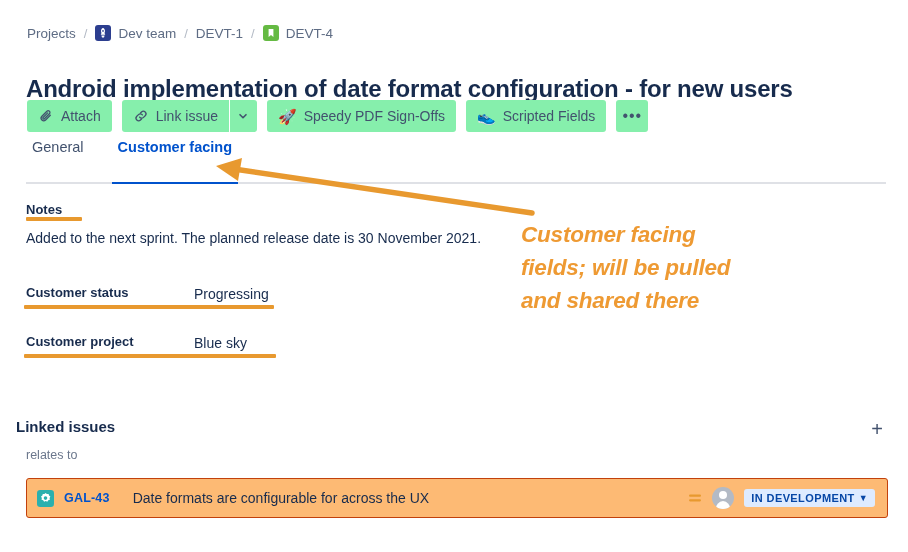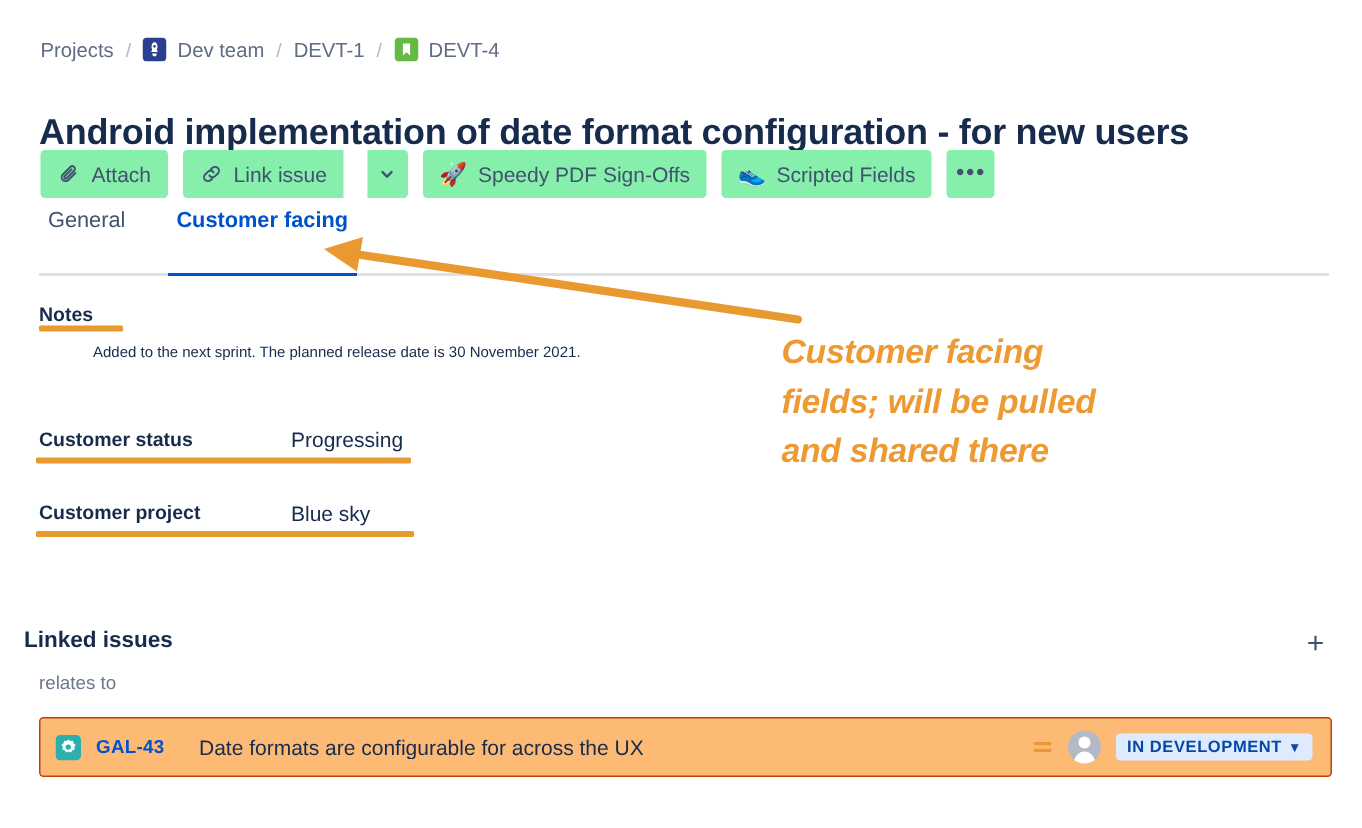--- a/index.html
+++ b/index.html
@@ -40,21 +40,21 @@
   .tbtn {
     display:flex; align-items:center; gap:7px;
     height:32px; padding:0 11px;
     background:#86efac; border:none; border-radius:3px;
     font-family:"Liberation Sans", sans-serif;
     font-size:14px; font-weight:500; color:#42526E;
     cursor:pointer; white-space:nowrap;
   }
   .tbtn .ico { display:flex; align-items:center; justify-content:center; width:16px; height:16px; }
   .tbtn .emo { font-size:15px; line-height:1; }
-  .split { display:flex; align-items:center; gap:16px; }
+  .split { display:flex; align-items:center; gap:1px; }
   .split .tbtn:first-child { border-top-right-radius:0; border-bottom-right-radius:0; }
   .caret-btn {
     width:27px; padding:0; justify-content:center;
     border-top-left-radius:0; border-bottom-left-radius:0;
   }
   .more-btn { width:32px; padding:0; justify-content:center; letter-spacing:1px; font-size:16px; }
 
   
   .tabs {
     position:absolute; left:26px; top:152px; width:860px;
@@ -72,21 +72,21 @@
     height:2px; background:#0052CC;
   }
 
   
   .notes-label {
     position:absolute; left:26px; top:202px;
     font-size:13px; font-weight:700; color:#172B4D;
   }
   .notes-body {
     position:absolute; left:26px; top:230px;
-    font-size:10px; color:#172B4D;margin-left:36px;
+    font-size:14px; color:#172B4D;
   }
 
   .field-row { position:absolute; left:26px; }
   .field-row .fname {
     display:inline-block; width:168px;
     font-size:13px; font-weight:700; color:#172B4D;
     vertical-align:top;
   }
   .field-row .fval { font-size:14px; color:#172B4D; }
 

